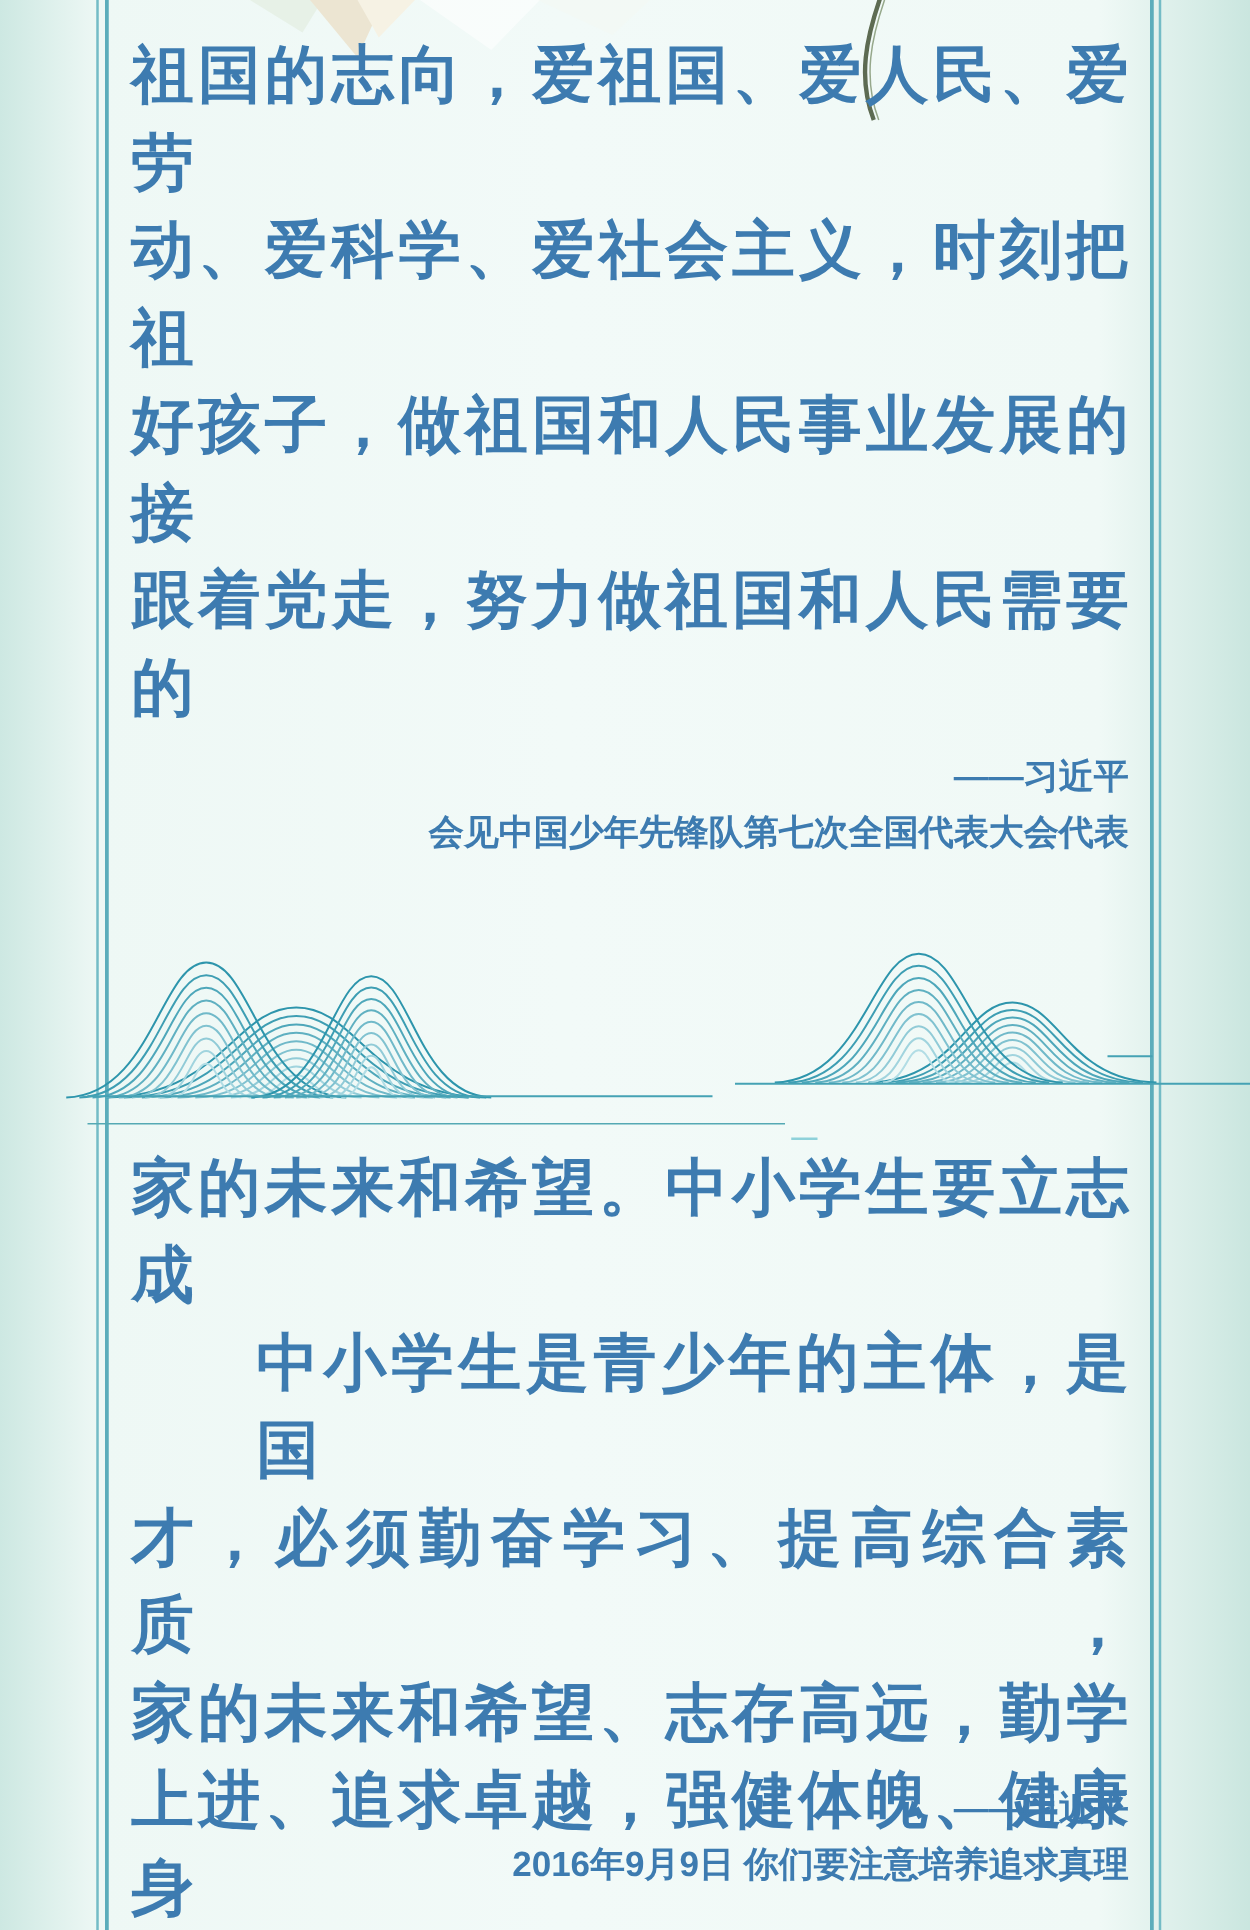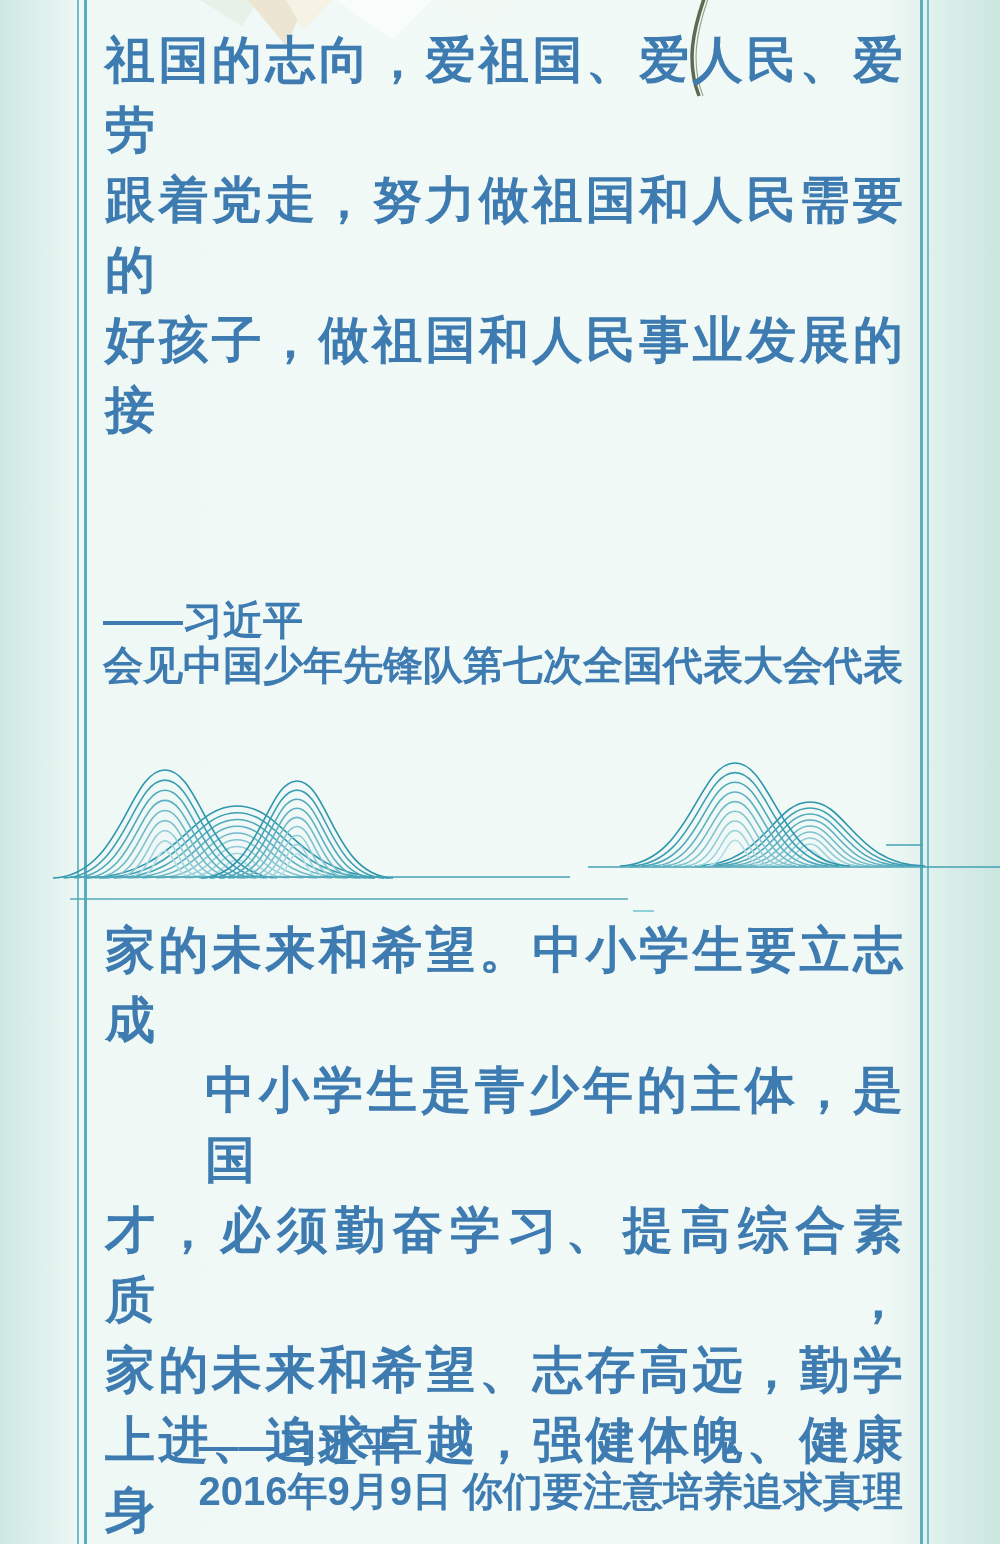--- a/index.html
+++ b/index.html
@@ -14,22 +14,22 @@
   .edge-r-inner{left:920px;width:3px;background:var(--border-dark,#5badbb);}
   .edge-r-outer{left:927px;background:var(--border-light,#74bcc6);}
   .top-decor{position:absolute;left:0;top:0;}
   .quote{position:absolute;left:105px;width:798px;color:var(--blue,#3d7bb0);
          font-size:50px;line-height:70px;font-weight:bold;letter-spacing:0;}
   .quote1{top:25px;}
   .quote2{top:915px;}
   .qline{white-space:nowrap;}
   .qline.fill{white-space:normal;text-align:justify;text-align-last:justify;text-justify:inter-character;}
   .qline.indent{padding-left:100px;}
-  .attr{position:absolute;right:97px;color:var(--blue,#3d7bb0);
-        font-size:40px;line-height:45px;font-weight:bold;white-space:nowrap;}
+  .attr{position:absolute;right:97px;text-align:right;color:var(--blue,#3d7bb0);
+        font-size:28px;line-height:45px;font-weight:bold;white-space:nowrap;}
   .attr1{top:598px;}
   .attr2{top:1424px;}
   .divider{position:absolute;left:0;top:745px;}
 </style>
 </head>
 <body style="--blue: #3d7bb0; --border-dark: #5badbb; --border-light: #74bcc6;">
 
 <div class="poster">
 
   <div class="edge-line edge-l-outer"></div>
@@ -42,22 +42,23 @@
     <path d="M 248,0 L 286,46 L 307,0 Z" fill="#ece5d2"></path>
     <path d="M 286,0 L 303,30 L 332,0 Z" fill="#f6f2e4"></path>
     <path d="M 336,0 L 393,40 L 432,0 Z" fill="rgba(255,255,255,0.55)"></path>
     <path d="M 430,0 L 490,28 L 520,0 Z" fill="rgba(245,248,242,0.45)"></path>
     <path d="M 705,-4 C 693,30 686,62 699,96" fill="none" stroke="#5d6b52" stroke-width="3.5"></path>
     <path d="M 709,-4 C 697,30 690,62 703,96" fill="none" stroke="#96a88b" stroke-width="1.2"></path>
   </svg>
 
   <section class="quote quote1">
     <div class="qline fill">祖国的志向，爱祖国、爱人民、爱劳</div>
+    <div class="qline fill">动、爱科学、爱社会主义，时刻把祖</div>
+    <div class="qline fill">好孩子，做祖国和人民事业发展的接</div>
     <div class="qline fill">跟着党走，努力做祖国和人民需要的</div>
-    <div class="qline fill">好孩子，做祖国和人民事业发展的接</div>
   </section>
 
   <div class="attr attr1">
     <div>——习近平</div>
     <div>会见中国少年先锋队第七次全国代表大会代表</div>
   </div>
 
   <svg class="divider" id="divider-svg" width="1000" height="180" viewBox="0 0 1000 180">
     <g id="hills-right">
         <path d="M 694.8 121 C 765.36 119.72 772.56 57 810 57 C 847.44 57 854.64 119.72 925.2 121" fill="none" stroke="rgb(45,149,172)" stroke-width="1.6"></path>

